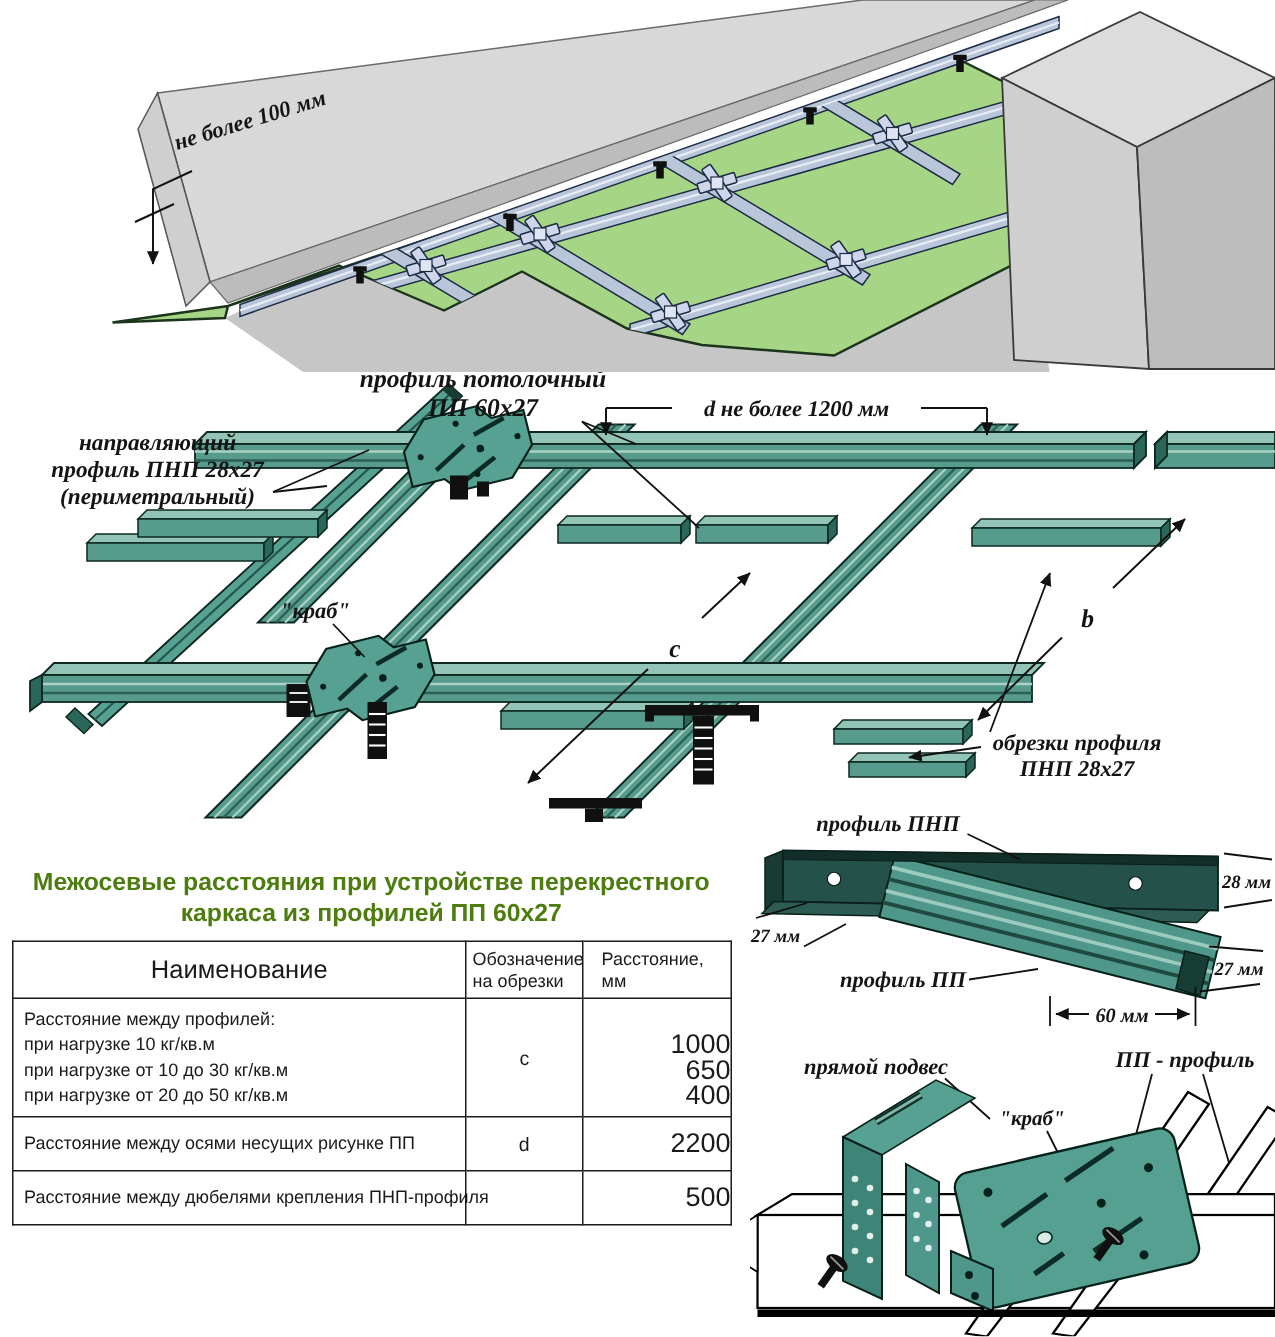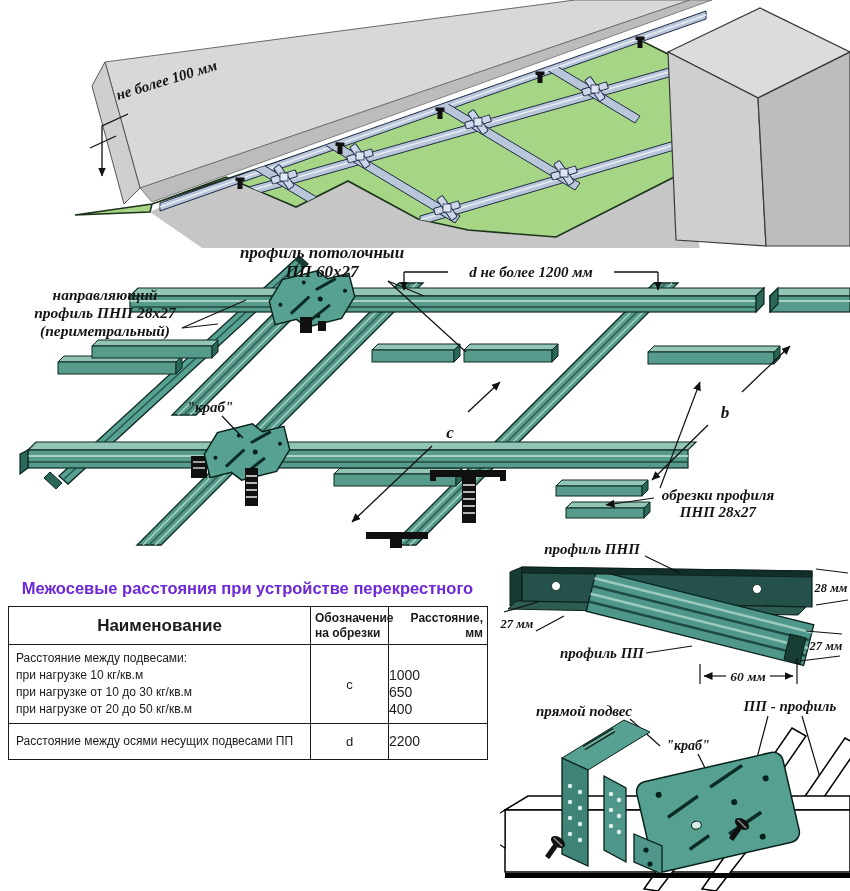--- a/index.html
+++ b/index.html
@@ -4,31 +4,31 @@
 <style>
   html,body{margin:0;padding:0}
   body{width:850px;height:891px;position:relative;background:#fff;overflow:hidden;
        font-family:"Liberation Sans",sans-serif;color:#1a1a1a}
   svg{position:absolute;display:block}
   #top-svg{left:0;top:0}
   #mid-svg{left:0;top:248px}
   #right-svg{left:500px;top:530px}
   .lbl{font-family:"Liberation Serif",serif;font-style:italic;font-weight:bold;fill:#141414}
   #table-wrap{position:absolute;left:8px;top:578px;width:479px}
-  #table-title{font-size:16.5px;font-weight:bold;text-align:center;line-height:21px;color:#6d28d9}
+  #table-title{font-size:16.5px;font-weight:bold;text-align:center;line-height:21px;color:#4d7c0f}
   table{border-collapse:collapse;margin-top:7px;width:479px;table-layout:fixed}
   td,th{border:1.6px solid #1a1a1a;vertical-align:middle;padding:0}
-  th{font-weight:bold}
+  th{font-weight:normal}
   .h-name{font-size:17px;text-align:center}
   .h-small{font-size:12px;text-align:left;line-height:15px;padding:3px 4px}
-  .h-dist{text-align:right;padding-left:12px}
+  .h-dist{text-align:left;padding-left:12px}
   .c-name{font-size:12px;padding:5px 2px 5px 7px}
   .c-line{min-height:17px;line-height:17px;white-space:nowrap;overflow:visible}
   .c-des{font-size:13px;text-align:center}
-  .c-val{font-size:14px;text-align:left;padding:5px 0}
+  .c-val{font-size:18px;text-align:right;padding:5px 0}
 </style>
 </head>
 <body>
 
 <svg id="top-svg" width="850" height="248" viewBox="0 0 850 248">
   <defs>
     <marker id="ar" markerWidth="11" markerHeight="9" refX="8.5" refY="4" orient="auto" markerUnits="userSpaceOnUse">
       <path d="M0,0 L9,4 L0,8 z" fill="#111"></path>
     </marker>
     <marker id="arS" markerWidth="11" markerHeight="9" refX="8.5" refY="4" orient="auto-start-reverse" markerUnits="userSpaceOnUse">
@@ -283,20 +283,21 @@
     <text class="lbl" x="718" y="500" text-anchor="middle" font-size="15">обрезки профиля</text>
     <text class="lbl" x="718" y="517" text-anchor="middle" font-size="15">ПНП 28х27</text>
     <line x1="654" y1="498" x2="606" y2="505" stroke="#111" stroke-width="1.2" marker-end="url(#ar)"></line>
     <line x1="660" y1="488" x2="700" y2="382" stroke="#111" stroke-width="1.2" marker-end="url(#ar)"></line>
   </g>
 </svg>
 
 <div id="table-wrap">
   <div id="table-title">
     <div>Межосевые расстояния при устройстве перекрестного</div>
+    <div>каркаса из профилей ПП 60х27</div>
   </div>
   <table>
     <colgroup>
         <col style="width:302px">
         <col style="width:78px">
         <col style="width:99px">
       </colgroup>
     <tbody>
         <tr style="height:38px">
       <th class="h-name">Наименование</th>
@@ -304,40 +305,49 @@
         <div>Обозначение</div>
         <div>на обрезки</div>
       </th>
       <th class="h-small h-dist">
         <div>Расстояние,</div>
         <div>мм</div>
       </th>
     </tr>
     <tr>
       <td class="c-name">
-        <div class="c-line">Расстояние между подвесами:</div>
+        <div class="c-line">Расстояние между профилей:</div>
         <div class="c-line">при нагрузке 10 кг/кв.м</div>
         <div class="c-line">при нагрузке от 10 до 30 кг/кв.м</div>
         <div class="c-line">при нагрузке от 20 до 50 кг/кв.м</div>
       </td>
       <td class="c-des">c</td>
       <td class="c-val">
         <div class="c-line"></div>
         <div class="c-line">1000</div>
         <div class="c-line">650</div>
         <div class="c-line">400</div>
       </td>
     </tr>
     <tr style="height:36px">
       <td class="c-name">
-        <div class="c-line">Расстояние между осями несущих подвесами ПП</div>
+        <div class="c-line">Расстояние между осями несущих рисунке ПП</div>
       </td>
       <td class="c-des">d</td>
       <td class="c-val">
         <div class="c-line">2200</div>
+      </td>
+    </tr>
+    <tr style="height:36px">
+      <td class="c-name">
+        <div class="c-line">Расстояние между дюбелями крепления ПНП-профиля</div>
+      </td>
+      <td class="c-des"></td>
+      <td class="c-val">
+        <div class="c-line">500</div>
       </td>
     </tr>
   </tbody>
     </table>
 </div>
 
 <svg id="right-svg" width="350" height="361" viewBox="500 530 350 361">
   <defs>
     <g id="screw">
       <rect x="-2.6" y="3" width="5.2" height="16" fill="#101010"></rect>

